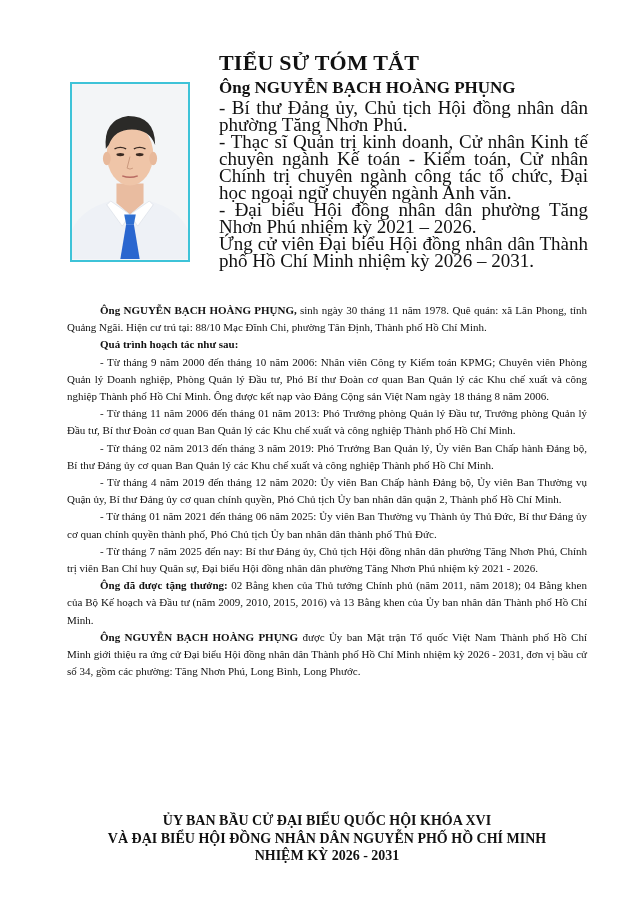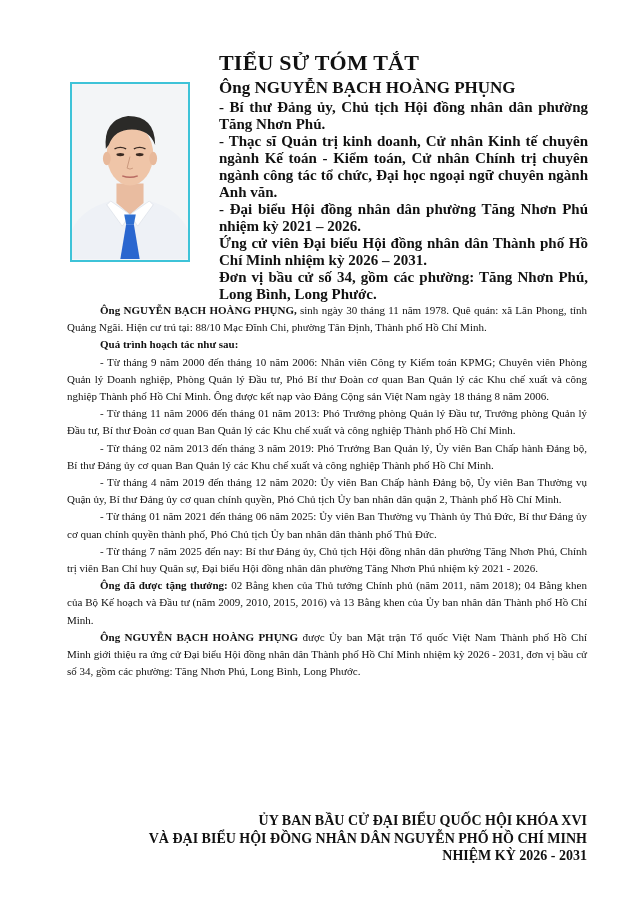--- a/index.html
+++ b/index.html
@@ -7,29 +7,29 @@
            font-family: "Liberation Serif", "DejaVu Serif", serif; color: #111; }
     .page { position: absolute; left: 0; top: 0; width: 640px; height: 905px; background: #fff; }
 
     .photo { position: absolute; left: 70px; top: 82px; width: 120px; height: 180px;
              border: 2px solid #3ec3d8; background: #f4f6f8; overflow: hidden; box-sizing: border-box; }
     .photo svg { display: block; width: 100%; height: 100%; }
 
     .header { position: absolute; left: 219px; top: 52px; width: 369px; }
     .doc-title { font-weight: bold; font-size: 22px; line-height: 22px; margin: 0 0 4px 0; letter-spacing: 0.2px; }
     .person-name { font-weight: bold; font-size: 17px; line-height: 20px; margin: 0 0 1px 0; }
-    .hdr-line { font-weight: bold; font-size: 15px; line-height: 17px; text-align: justify; margin: 0; }
+    .hdr-line { font-weight: normal; font-size: 19px; line-height: 17px; text-align: justify; margin: 0; }
 
     .body { position: absolute; left: 67px; top: 302px; width: 520px; font-size: 11px; line-height: 17.2px; }
     .body p { margin: 0; text-align: justify; text-indent: 33px; }
     .body b { font-weight: bold; }
 
     .footer { position: absolute; left: 67px; top: 812px; width: 520px; text-align: center;
               font-weight: bold; font-size: 14px; line-height: 17.5px; }
-    .footer div { margin: 0; text-align: right; }
+    .footer div { margin: 0; }
   </style>
 </head>
 <body>
 
 <div class="page">
 
   <div class="photo">
     <svg viewBox="0 0 120 180">
       <rect x="0" y="0" width="120" height="180" fill="#f3f5f7"></rect>
 
@@ -59,21 +59,20 @@
     </svg>
   </div>
 
   <div class="header">
     <div class="doc-title">TIỂU SỬ TÓM TẮT</div>
     <div class="person-name">Ông NGUYỄN BẠCH HOÀNG PHỤNG</div>
     <p class="hdr-line">- Bí thư Đảng ủy, Chủ tịch Hội đồng nhân dân phường Tăng Nhơn Phú.</p>
     <p class="hdr-line">- Thạc sĩ Quản trị kinh doanh, Cử nhân Kinh tế chuyên ngành Kế toán - Kiểm toán, Cử nhân Chính trị chuyên ngành công tác tổ chức, Đại học ngoại ngữ chuyên ngành Anh văn.</p>
     <p class="hdr-line">- Đại biểu Hội đồng nhân dân phường Tăng Nhơn Phú nhiệm kỳ 2021 – 2026.</p>
     <p class="hdr-line">Ứng cử viên Đại biểu Hội đồng nhân dân Thành phố Hồ Chí Minh nhiệm kỳ 2026 – 2031.</p>
-    <p class="hdr-line">Đơn vị bầu cử số 34, gồm các phường: Tăng Nhơn Phú, Long Bình, Long Phước.</p>
   </div>
 
   <div class="body">
     <p><b>Ông NGUYỄN BẠCH HOÀNG PHỤNG,</b><span> sinh ngày 30 tháng 11 năm 1978. Quê quán: xã Lân Phong, tỉnh Quảng Ngãi. Hiện cư trú tại: 88/10 Mạc Đĩnh Chi, phường Tân Định, Thành phố Hồ Chí Minh.</span></p>
     <p><b>Quá trình hoạch tác như sau:</b></p>
     <p>- Từ tháng 9 năm 2000 đến tháng 10 năm 2006: Nhân viên Công ty Kiểm toán KPMG; Chuyên viên Phòng Quản lý Doanh nghiệp, Phòng Quản lý Đầu tư, Phó Bí thư Đoàn cơ quan Ban Quản lý các Khu chế xuất và công nghiệp Thành phố Hồ Chí Minh. Ông được kết nạp vào Đảng Cộng sản Việt Nam ngày 18 tháng 8 năm 2006.</p>
     <p>- Từ tháng 11 năm 2006 đến tháng 01 năm 2013: Phó Trưởng phòng Quản lý Đầu tư, Trưởng phòng Quản lý Đầu tư, Bí thư Đoàn cơ quan Ban Quản lý các Khu chế xuất và công nghiệp Thành phố Hồ Chí Minh.</p>
     <p>- Từ tháng 02 năm 2013 đến tháng 3 năm 2019: Phó Trưởng Ban Quản lý, Ủy viên Ban Chấp hành Đảng bộ, Bí thư Đảng ủy cơ quan Ban Quản lý các Khu chế xuất và công nghiệp Thành phố Hồ Chí Minh.</p>
     <p>- Từ tháng 4 năm 2019 đến tháng 12 năm 2020: Ủy viên Ban Chấp hành Đảng bộ, Ủy viên Ban Thường vụ Quận ủy, Bí thư Đảng ủy cơ quan chính quyền, Phó Chủ tịch Ủy ban nhân dân quận 2, Thành phố Hồ Chí Minh.</p>
     <p>- Từ tháng 01 năm 2021 đến tháng 06 năm 2025: Ủy viên Ban Thường vụ Thành ủy Thủ Đức, Bí thư Đảng ủy cơ quan chính quyền thành phố, Phó Chủ tịch Ủy ban nhân dân thành phố Thủ Đức.</p>

